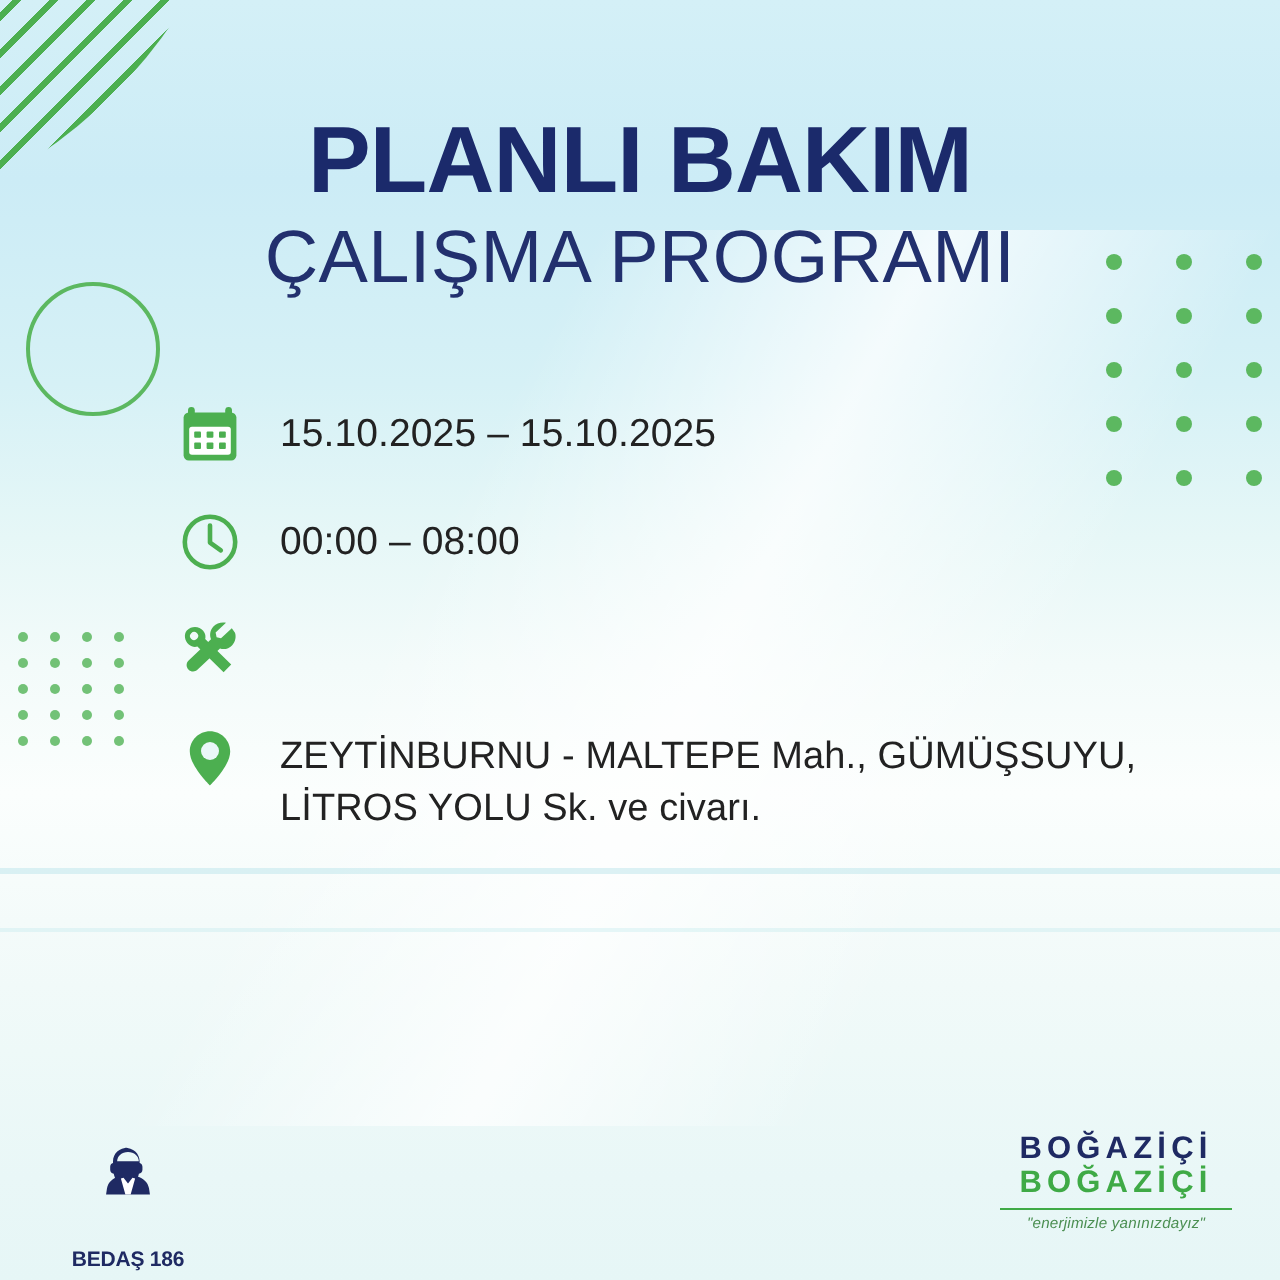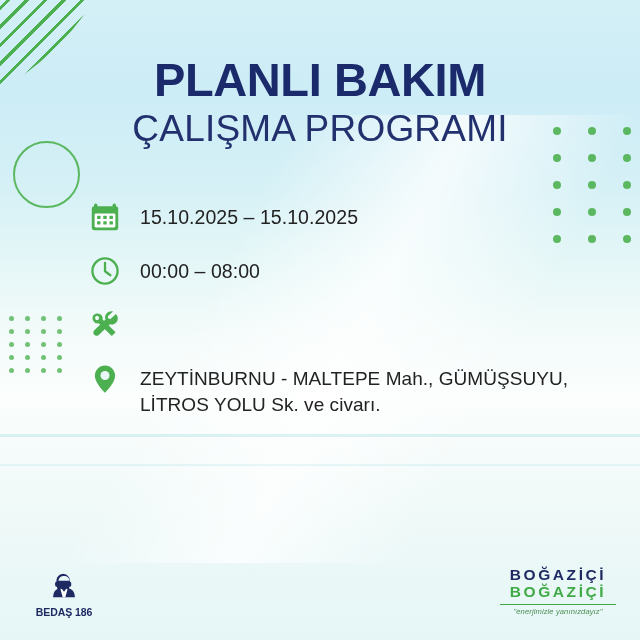--- a/index.html
+++ b/index.html
@@ -181,21 +181,21 @@
     width: 76px;
     text-align: center;
   }
   .contact .cico {
     height: 40px;
     display: flex;
     align-items: center;
     justify-content: center;
   }
   .contact .clabel {
-    margin-top: 0;
+    margin-top: 18px;
     font-size: 10.5px;
     font-weight: 700;
     color: #1f2a63;
     letter-spacing: -0.1px;
     white-space: nowrap;
   }
 
   
   .brand {
     position: absolute;

